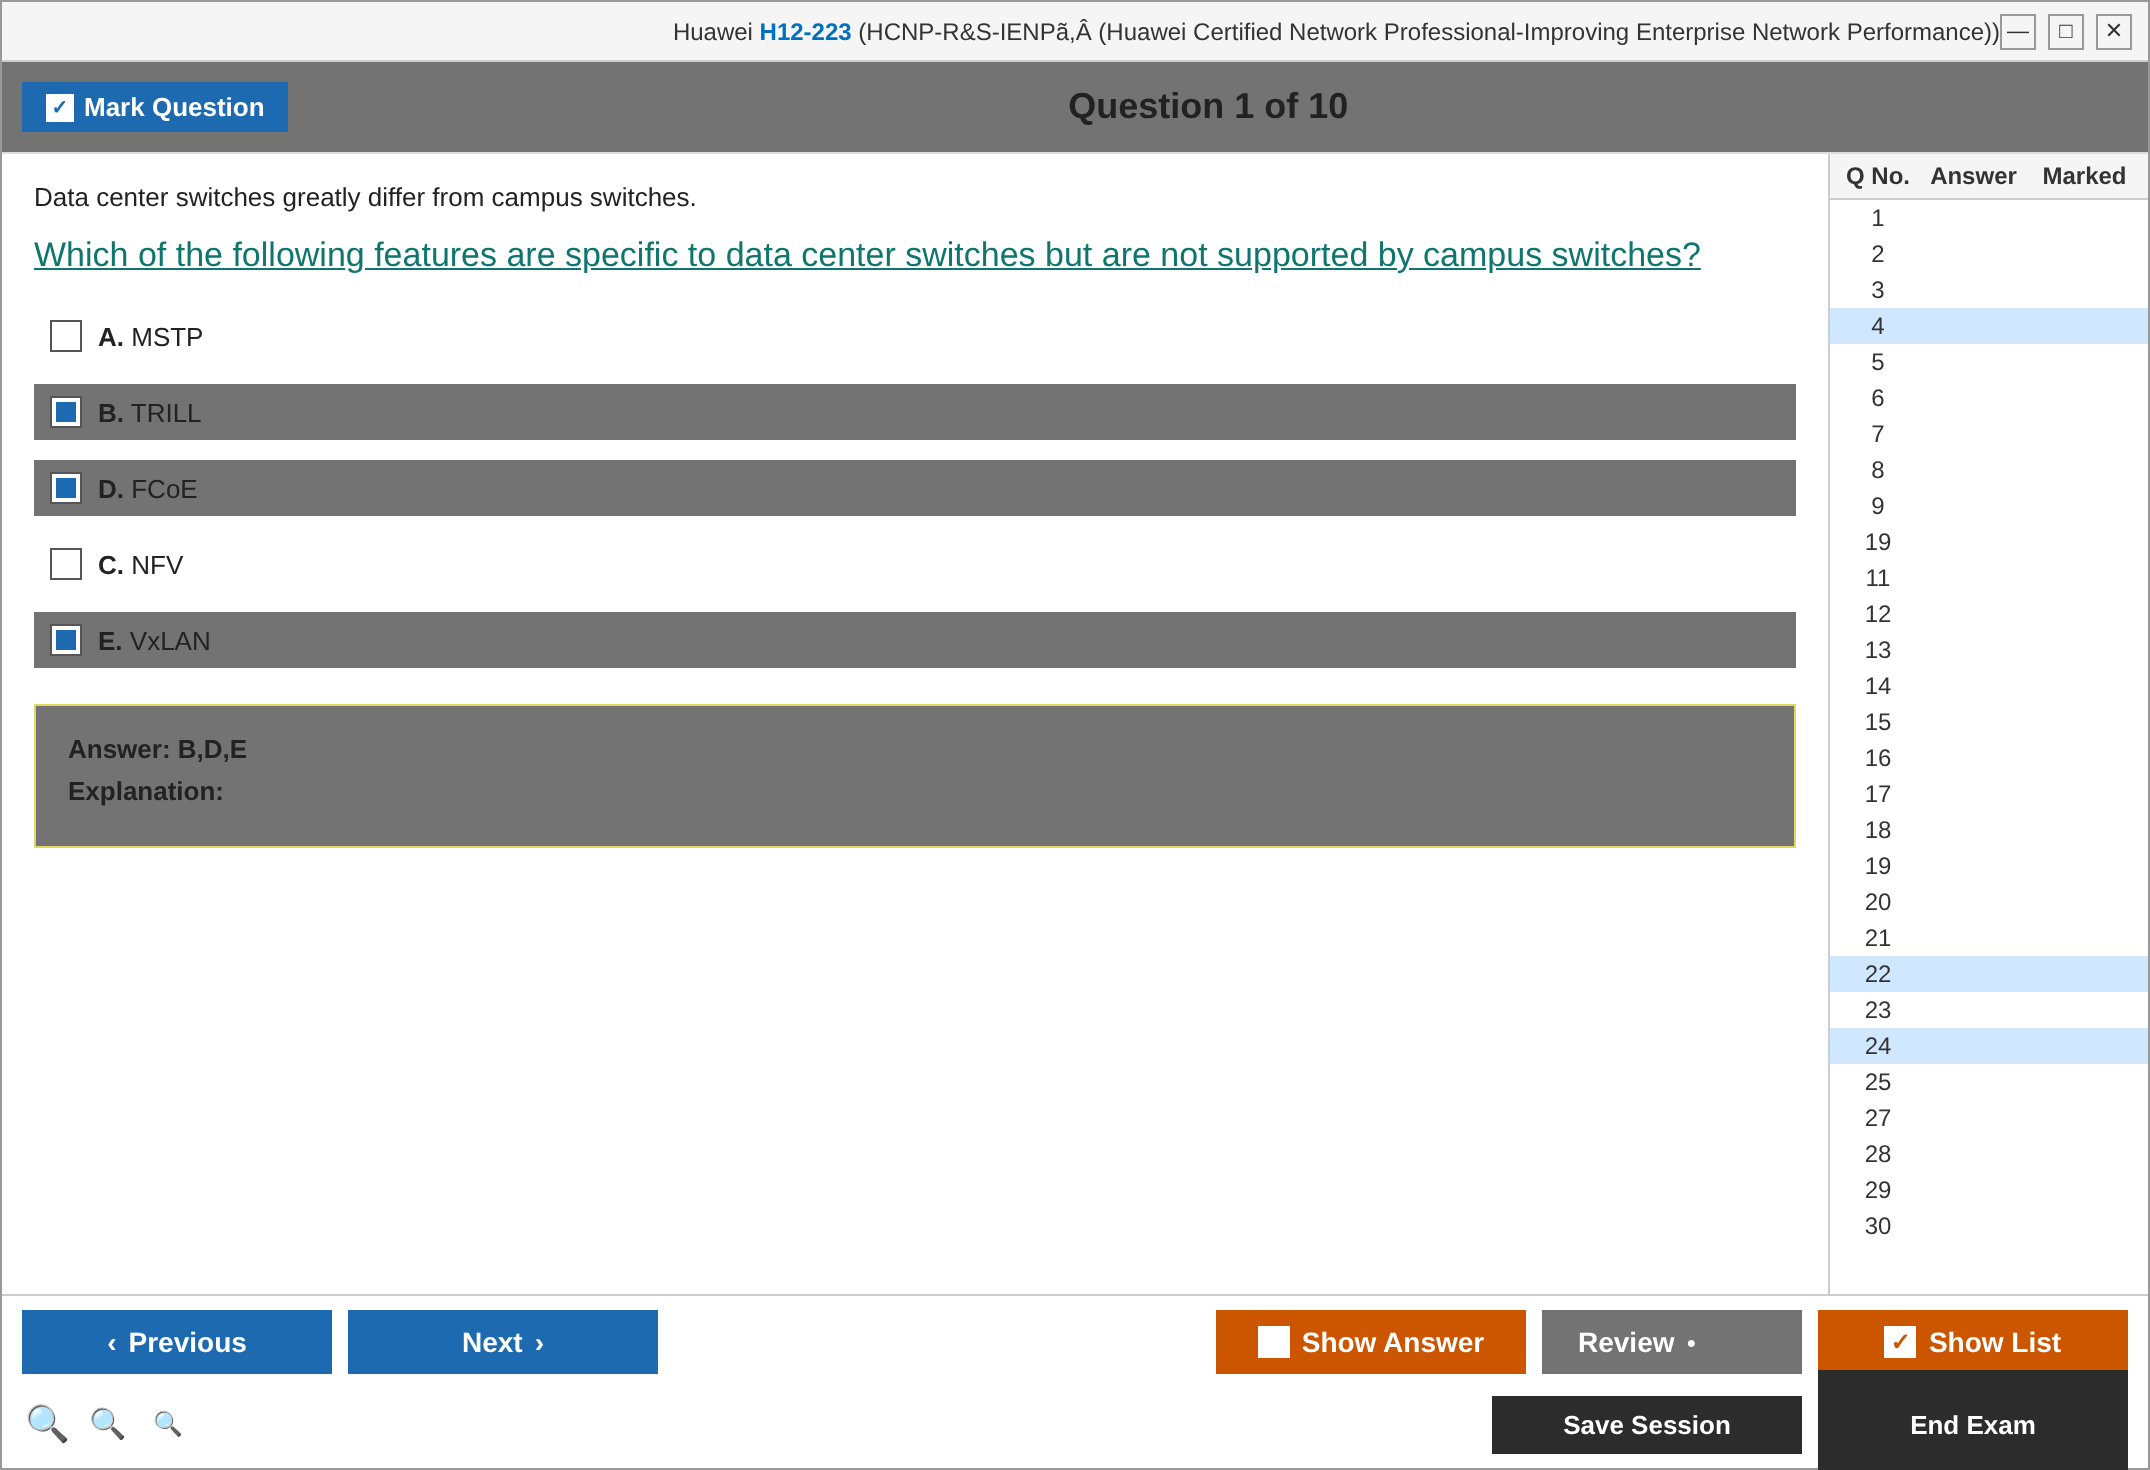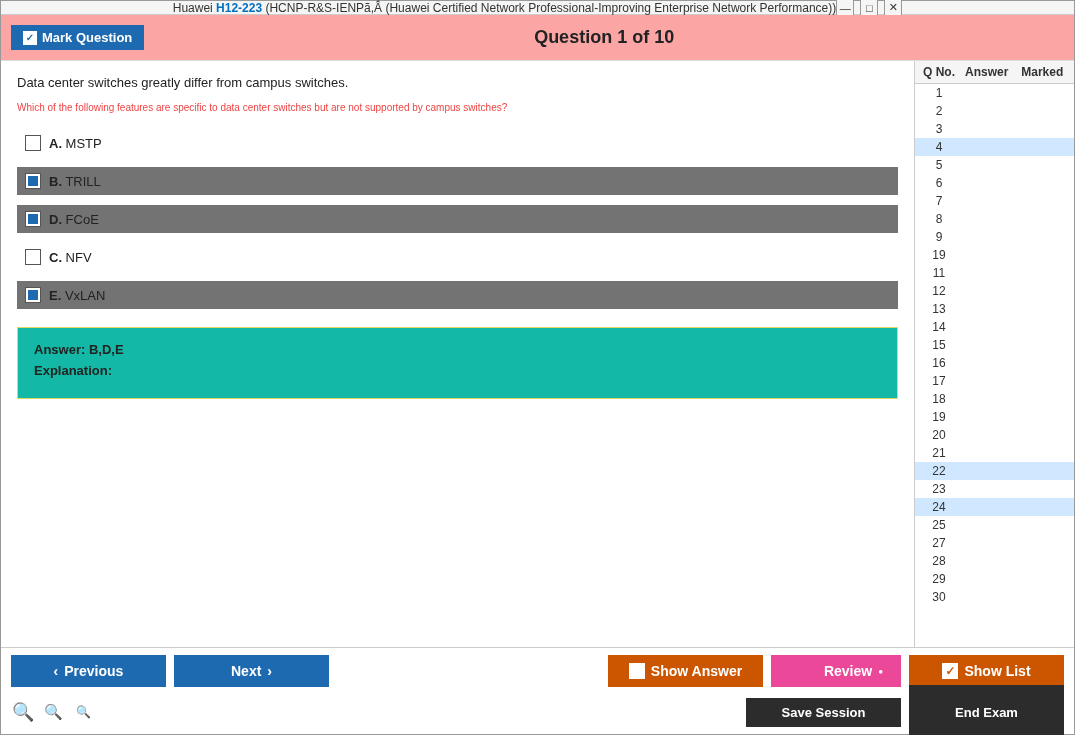--- a/index.html
+++ b/index.html
@@ -1,72 +1,72 @@
 <!DOCTYPE html>
 <html><head>
   <meta charset="utf-8">
   <style>
     * { box-sizing: border-box; margin: 0; padding: 0; }
     body { font-family: 'Segoe UI', Arial, sans-serif; font-size: 13px; background: #f0f0f0; width: 1075px; height: 735px; overflow: hidden; }
     
     .window { width: 1075px; height: 735px; border: 1px solid #999; background: #fff; display: flex; flex-direction: column; }
     
     
-    .titlebar { background: #f5f5f5; border-bottom: 1px solid #ccc; padding: 4px 8px; display: flex; align-items: center; justify-content: center; height: 14px; }
+    .titlebar { background: #f5f5f5; border-bottom: 1px solid #ccc; padding: 4px 8px; display: flex; align-items: center; justify-content: flex-end; height: 30px; }
     .titlebar-left { font-size: 12px; color: #333; }
     .titlebar-left span.highlight { color: #0070c0; font-weight: bold; }
     .titlebar-controls { display: flex; gap: 6px; }
     .titlebar-btn { width: 18px; height: 18px; border: 1px solid #999; background: #f5f5f5; cursor: pointer; display: flex; align-items: center; justify-content: center; font-size: 11px; color: #333; }
 
     
-    .toolbar { background: #fca5a5; border-bottom: 1px solid #ddd; padding: 6px 10px; display: flex; align-items: center; height: 46px; }
+    .toolbar { background: #737373; border-bottom: 1px solid #ddd; padding: 6px 10px; display: flex; align-items: center; height: 46px; }
     .mark-btn { background: #1e6ab0; color: white; border: none; padding: 5px 12px; cursor: pointer; display: flex; align-items: center; gap: 5px; font-size: 13px; font-weight: bold; }
     .mark-btn .mark-icon { width: 14px; height: 14px; background: white; display: inline-flex; align-items: center; justify-content: center; }
     .mark-btn .mark-icon::before { content: '✓'; color: #1e6ab0; font-size: 10px; font-weight: bold; }
     .question-title { flex: 1; text-align: center; font-size: 18px; font-weight: bold; color: #222; }
 
     
     .main { display: flex; flex: 1; overflow: hidden; }
 
     
     .question-panel { flex: 1; padding: 14px 16px; overflow-y: auto; display: flex; flex-direction: column; gap: 8px; }
     .question-text { font-size: 13px; color: #222; margin-bottom: 4px; }
-    .question-sub { font-size: 10px; color: #ef4444; margin-bottom: 8px; }
+    .question-sub { font-size: 17px; color: #0f766e; margin-bottom: 8px; text-decoration: underline; }
 
     
     .option { display: flex; align-items: center; padding: 6px 8px; margin-bottom: 2px; cursor: pointer; }
     .option.selected { background: #737373; }
     .option .checkbox { width: 16px; height: 16px; border: 1px solid #555; background: white; margin-right: 8px; flex-shrink: 0; display: flex; align-items: center; justify-content: center; }
     .option.selected .checkbox { background: white; }
     .option.selected .checkbox::after { content: ''; width: 10px; height: 10px; background: #1e6ab0; display: block; }
     .option-text { font-size: 13px; color: #222; }
 
     
-    .answer-box { background: #14b8a6; border: 1px solid #e0d860; padding: 14px 16px; margin-top: 8px; }
+    .answer-box { background: #737373; border: 1px solid #e0d860; padding: 14px 16px; margin-top: 8px; }
     .answer-box p { font-size: 13px; color: #222; margin-bottom: 6px; }
     .answer-box p strong { font-weight: bold; }
 
     
     .sidebar { width: 160px; border-left: 1px solid #ccc; display: flex; flex-direction: column; overflow: hidden; }
     .sidebar-header { display: grid; grid-template-columns: 40px 1fr 1fr; background: #f5f5f5; border-bottom: 1px solid #ccc; padding: 4px 4px; font-size: 12px; font-weight: bold; color: #333; }
     .sidebar-header span { text-align: center; }
     .sidebar-list { flex: 1; overflow-y: auto; }
     .sidebar-row { display: grid; grid-template-columns: 40px 1fr 1fr; font-size: 12px; padding: 2px 4px; cursor: pointer; color: #333; min-height: 18px; align-items: center; }
     .sidebar-row.highlighted { background: #d0e8ff; }
     .sidebar-row span { text-align: center; }
 
     
     .bottombar { border-top: 1px solid #ccc; background: #fff; display: flex; flex-direction: column; }
     .nav-row { display: flex; align-items: center; padding: 6px 10px; gap: 8px; height: 46px; }
     .nav-btn { background: #1e6ab0; color: white; border: none; padding: 8px 18px; cursor: pointer; font-size: 14px; font-weight: bold; display: flex; align-items: center; gap: 6px; min-width: 155px; justify-content: center; }
     .nav-btn .arrow { font-size: 14px; }
     .spacer { flex: 1; }
     .show-answer-btn { background: #cc5500; color: white; border: none; padding: 8px 18px; cursor: pointer; font-size: 14px; font-weight: bold; display: flex; align-items: center; gap: 6px; min-width: 155px; justify-content: center; }
     .show-answer-btn .sq-icon { width: 16px; height: 16px; background: white; display: inline-flex; align-items: center; justify-content: center; }
-    .review-btn { background: #ec4899; color: white; border: none; padding: 8px 18px; cursor: pointer; font-size: 14px; font-weight: bold; display: flex; align-items: center; gap: 6px; min-width: 130px; justify-content: flex-end; }
+    .review-btn { background: #737373; color: white; border: none; padding: 8px 18px; cursor: pointer; font-size: 14px; font-weight: bold; display: flex; align-items: center; gap: 6px; min-width: 130px; justify-content: flex-start; }
     .show-list-btn { background: #cc5500; color: white; border: none; padding: 8px 18px; cursor: pointer; font-size: 14px; font-weight: bold; display: flex; align-items: center; gap: 6px; min-width: 155px; justify-content: center; }
     .show-list-btn .check-icon { width: 16px; height: 16px; background: white; color: #cc5500; display: inline-flex; align-items: center; justify-content: center; font-size: 12px; font-weight: bold; }
 
     .action-row { display: flex; align-items: center; padding: 4px 10px 8px; gap: 8px; height: 40px; }
     .zoom-group { display: flex; align-items: center; gap: 4px; }
     .zoom-btn { width: 26px; height: 26px; cursor: pointer; display: flex; align-items: center; justify-content: center; font-size: 16px; color: #333; background: none; border: none; }
     .save-session-btn { background: #2c2c2c; color: white; border: none; padding: 7px 18px; cursor: pointer; font-size: 13px; font-weight: bold; min-width: 155px; }
     .end-exam-btn { background: #2c2c2c; color: white; border: none; padding: 20px 18px; cursor: pointer; font-size: 13px; font-weight: bold; min-width: 155px; }
 
     

